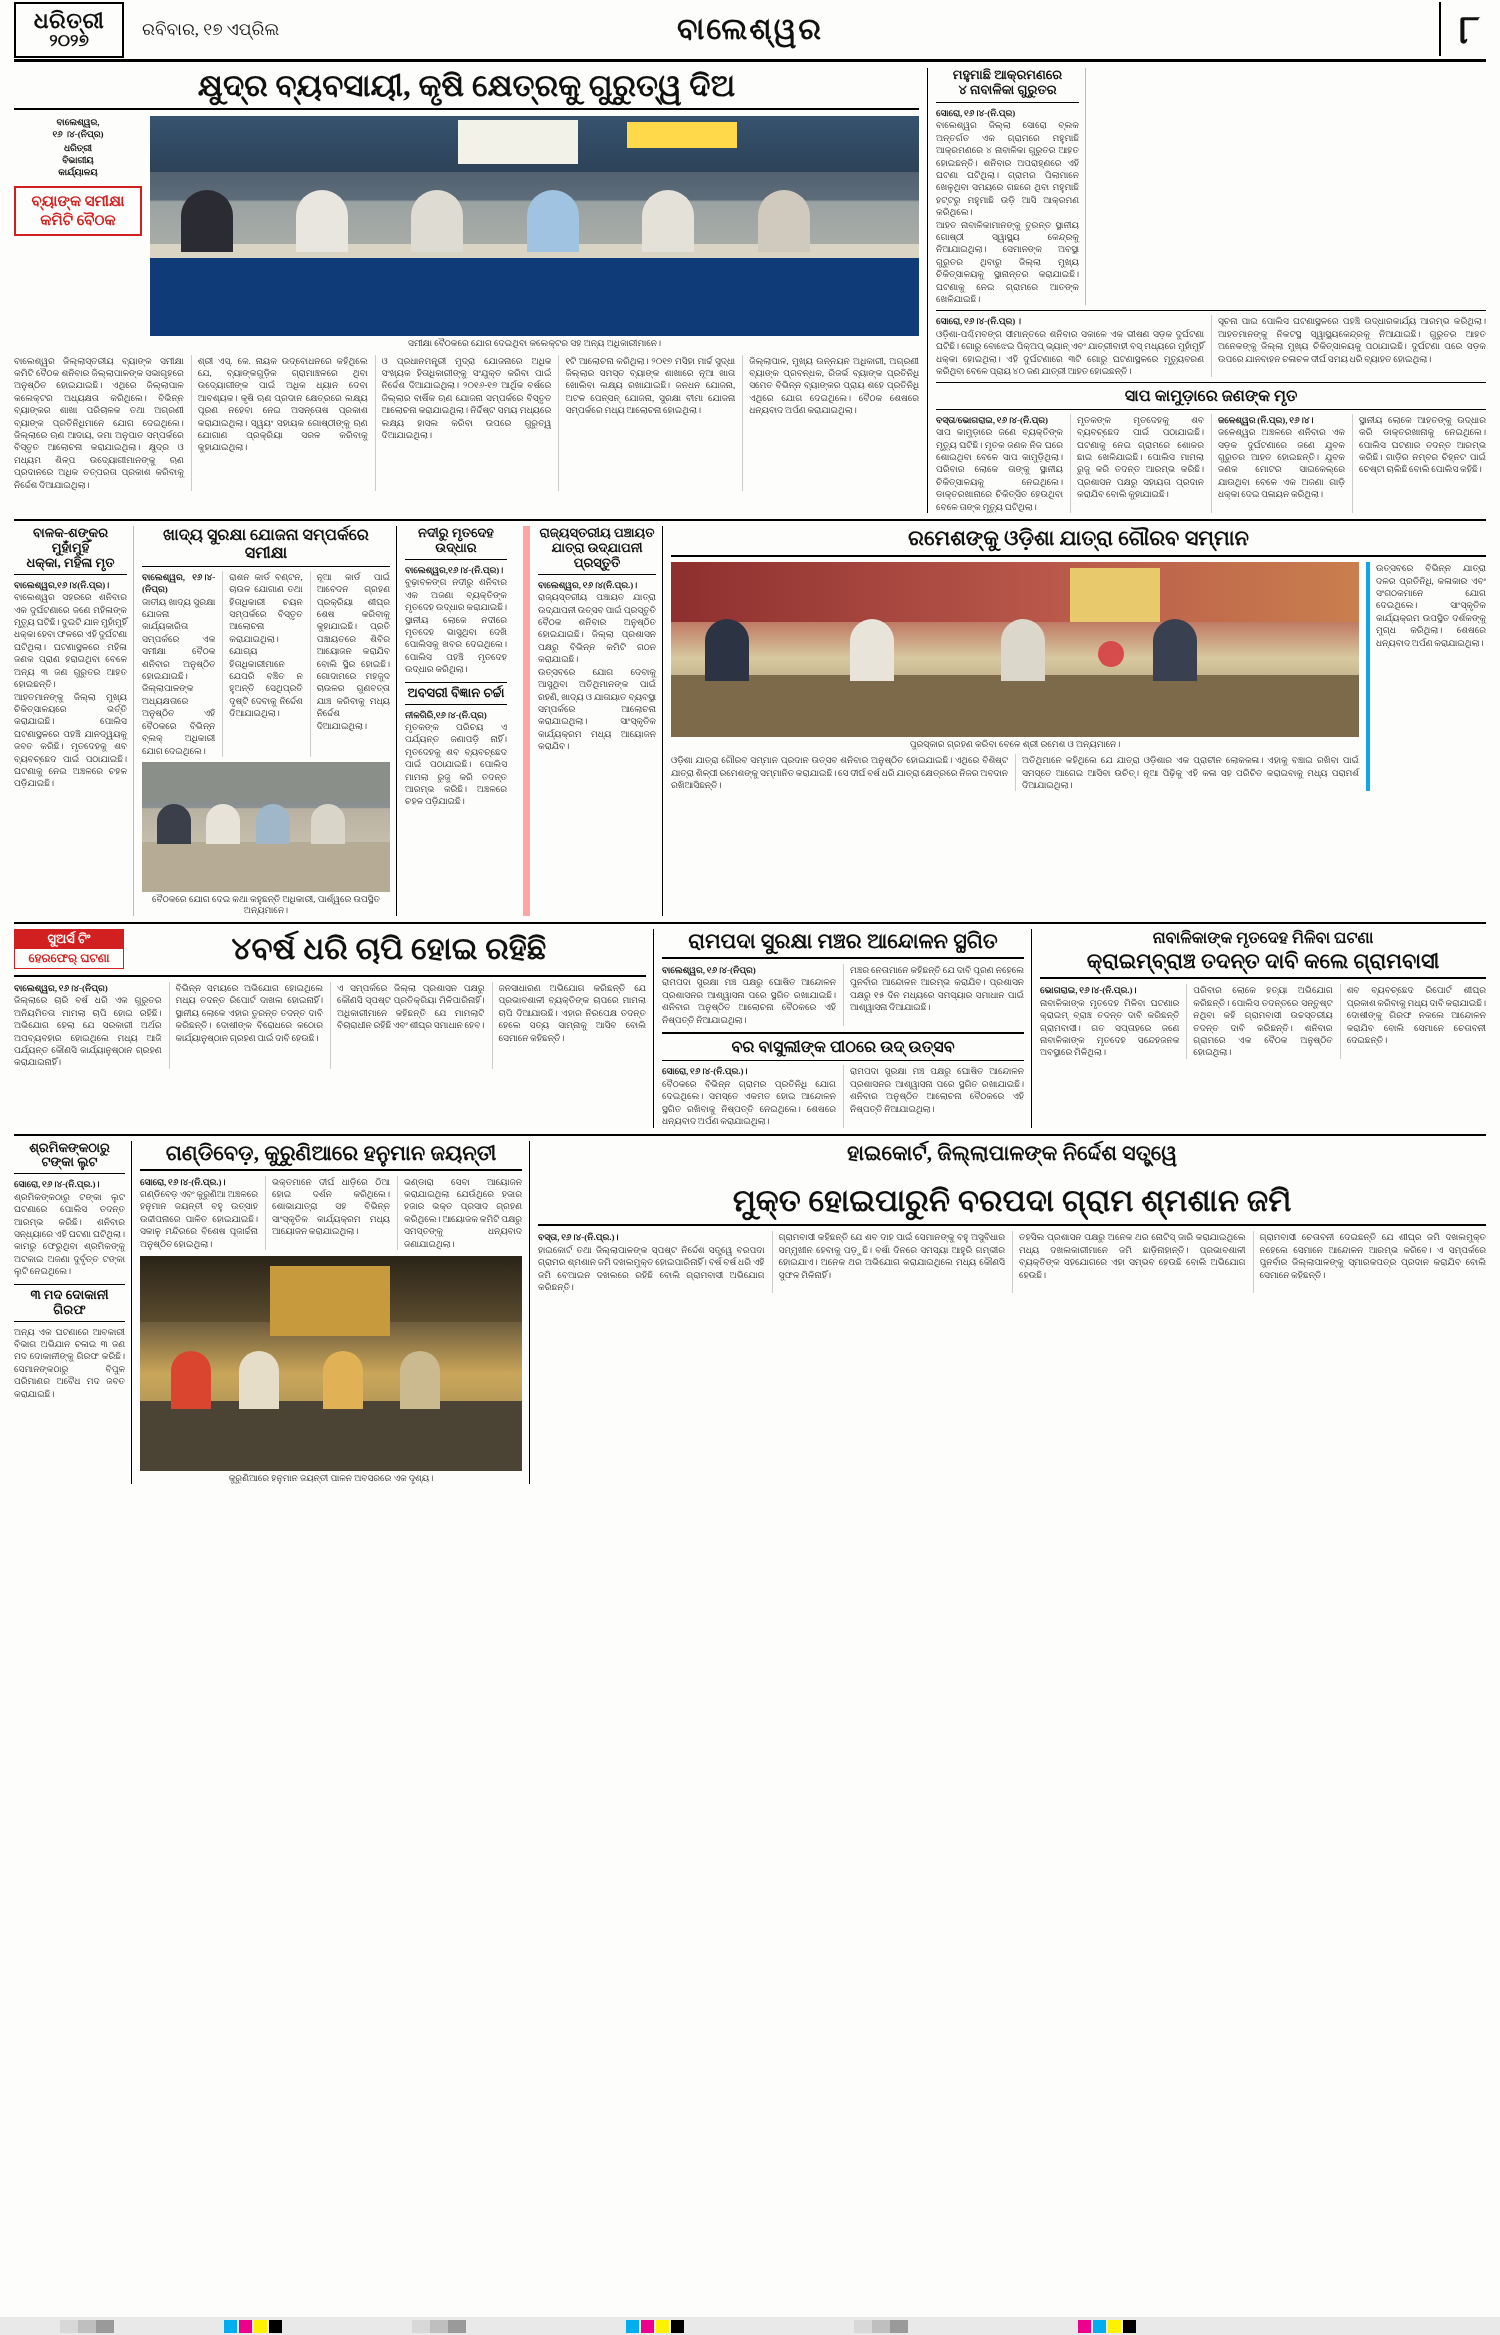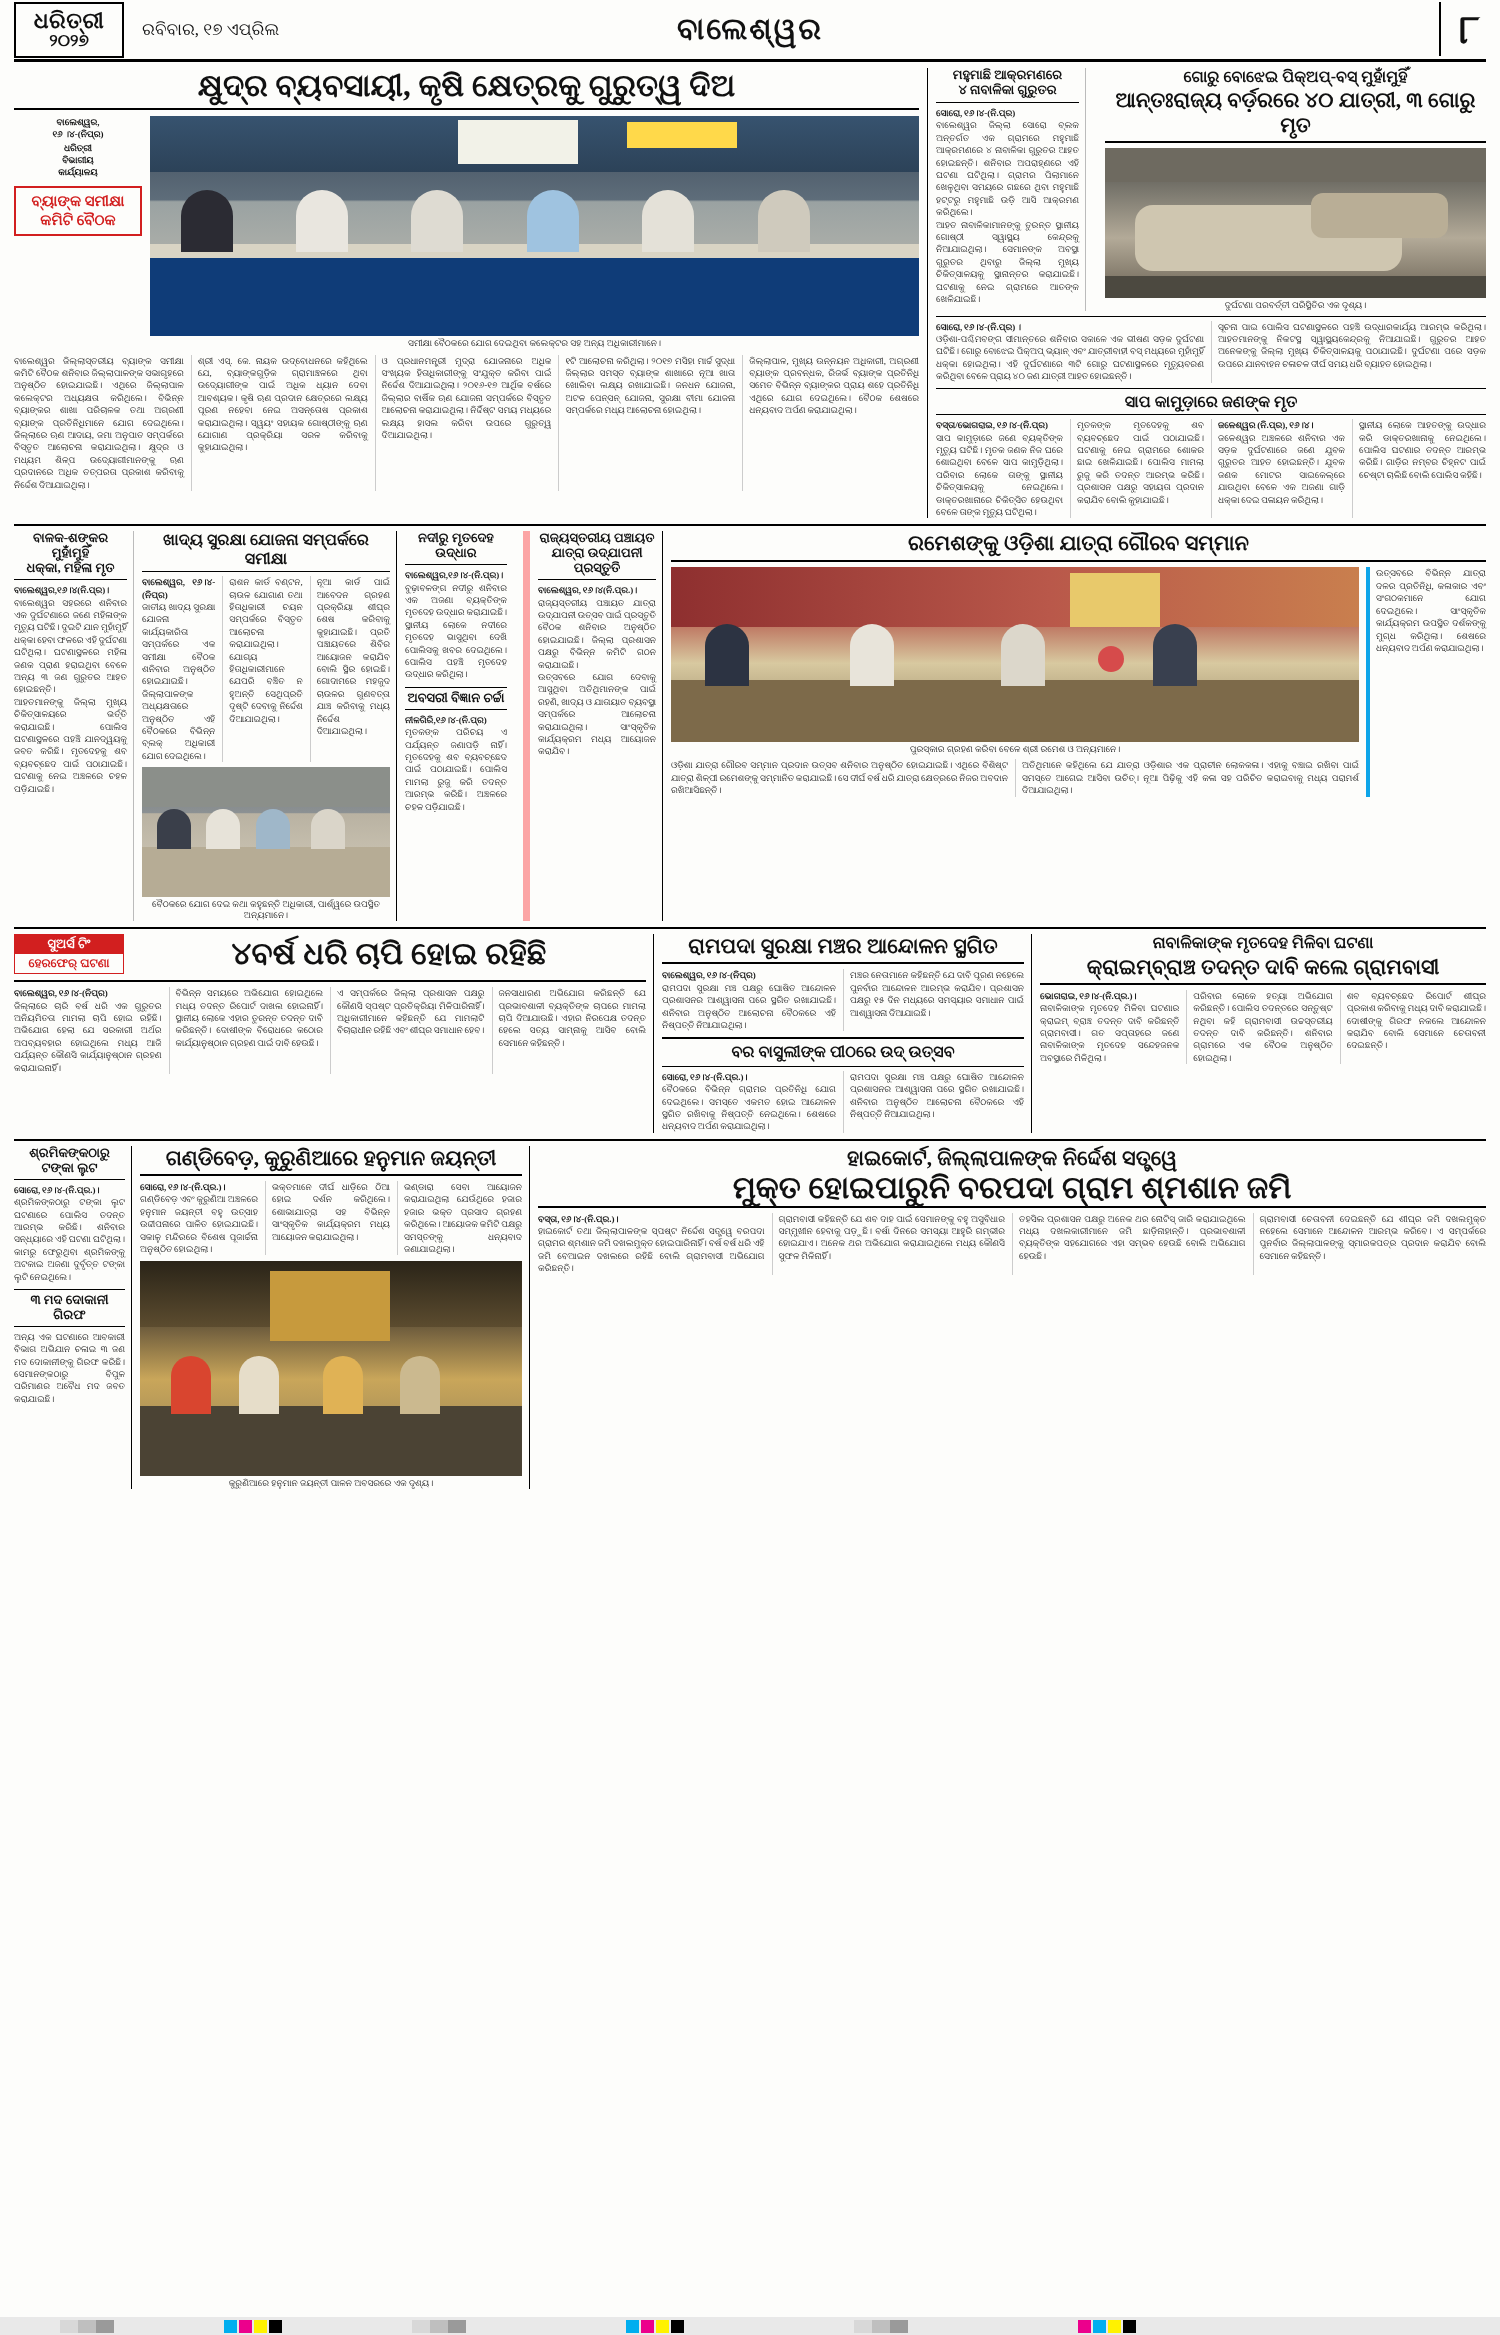--- a/index.html
+++ b/index.html
@@ -122,31 +122,20 @@
       <div style="display:flex; gap:19px;">
 
         <div style="width:150px; border-right:1px solid #bbb; padding-right:6px;">
           <div class="hl-head sec-head-xs" style="white-space:pre-line; border-bottom:1px solid #000; padding-bottom:4px;">ମହୁମାଛି ଆକ୍ରମଣରେ
 ୪ ନାବାଳିକା ଗୁରୁତର</div>
           <div class="body-txt" style="margin-top:4px;"><span class="dateline">ସୋରୋ, ୧୬।୪-(ନି.ପ୍ର)</span></div>
           <div class="body-txt">ବାଲେଶ୍ୱର ଜିଲ୍ଲା ସୋରୋ ବ୍ଲକ ଅନ୍ତର୍ଗତ ଏକ ଗ୍ରାମରେ ମହୁମାଛି ଆକ୍ରମଣରେ ୪ ନାବାଳିକା ଗୁରୁତର ଆହତ ହୋଇଛନ୍ତି। ଶନିବାର ଅପରାହ୍ଣରେ ଏହି ଘଟଣା ଘଟିଥିଲା। ଗ୍ରାମର ପିଲାମାନେ ଖେଳୁଥିବା ସମୟରେ ଗଛରେ ଥିବା ମହୁମାଛି ହଟ୍ଟରୁ ମହୁମାଛି ଉଡ଼ି ଆସି ଆକ୍ରମଣ କରିଥିଲେ।</div>
           <div class="body-txt">ଆହତ ନାବାଳିକାମାନଙ୍କୁ ତୁରନ୍ତ ସ୍ଥାନୀୟ ଗୋଷ୍ଠୀ ସ୍ୱାସ୍ଥ୍ୟ କେନ୍ଦ୍ରକୁ ନିଆଯାଇଥିଲା। ସେମାନଙ୍କ ଅବସ୍ଥା ଗୁରୁତର ଥିବାରୁ ଜିଲ୍ଲା ମୁଖ୍ୟ ଚିକିତ୍ସାଳୟକୁ ସ୍ଥାନାନ୍ତର କରାଯାଇଛି। ଘଟଣାକୁ ନେଇ ଗ୍ରାମରେ ଆତଙ୍କ ଖେଳିଯାଇଛି।</div>
         </div>
 
-        <div style="flex:1;">
-          <div class="hl-head sec-head-sm">ଗୋରୁ ବୋଝେଇ ପିକ୍‌ଅପ୍‌-ବସ୍‌ ମୁହାଁମୁହିଁ</div>
-          <div class="hl-head sec-head-md" style="border-bottom:2px solid #000; padding-bottom:4px; margin-top:2px;">ଆନ୍ତଃରାଜ୍ୟ ବର୍ଡ଼ରରେ ୪୦ ଯାତ୍ରୀ, ୩ ଗୋରୁ ମୃତ</div>
-          <div class="photo ph-cow" style="height:150px; margin-top:5px;">
-            <div style="position:absolute;left:0;right:0;top:0;height:34px;background:#6e6a60;"></div>
-            <div style="position:absolute;left:8%;top:38%;width:70%;height:44%;background:#cfc6b0;border-radius:18px;"></div>
-            <div style="position:absolute;left:54%;top:30%;width:36%;height:30%;background:#b9ae96;border-radius:12px;"></div>
-            <div style="position:absolute;left:0;right:0;bottom:0;height:22px;background:#4c4940;"></div>
-          </div>
-          <div class="caption">ଦୁର୍ଘଟଣା ପରବର୍ତ୍ତୀ ପରିସ୍ଥିତିର ଏକ ଦୃଶ୍ୟ।</div>
-        </div>
       </div>
 
       <div class="cols sep" style="margin-top:5px; border-top:1px solid #000; padding-top:4px;">
         <div>
           <div class="body-txt"><span class="dateline">ସୋରୋ, ୧୬।୪-(ନି.ପ୍ର) ।</span></div>
           <div class="body-txt">ଓଡ଼ିଶା-ପଶ୍ଚିମବଙ୍ଗ ସୀମାନ୍ତରେ ଶନିବାର ସକାଳେ ଏକ ଭୀଷଣ ସଡ଼କ ଦୁର୍ଘଟଣା ଘଟିଛି। ଗୋରୁ ବୋଝେଇ ପିକ୍‌ଅପ୍ ଭ୍ୟାନ୍ ଏବଂ ଯାତ୍ରୀବାହୀ ବସ୍ ମଧ୍ୟରେ ମୁହାଁମୁହିଁ ଧକ୍କା ହୋଇଥିଲା। ଏହି ଦୁର୍ଘଟଣାରେ ୩ଟି ଗୋରୁ ଘଟଣାସ୍ଥଳରେ ମୃତ୍ୟୁବରଣ କରିଥିବା ବେଳେ ପ୍ରାୟ ୪୦ ଜଣ ଯାତ୍ରୀ ଆହତ ହୋଇଛନ୍ତି।</div>
         </div>
         <div>
           <div class="body-txt">ସୂଚନା ପାଇ ପୋଲିସ ଘଟଣାସ୍ଥଳରେ ପହଞ୍ଚି ଉଦ୍ଧାରକାର୍ଯ୍ୟ ଆରମ୍ଭ କରିଥିଲା। ଆହତମାନଙ୍କୁ ନିକଟସ୍ଥ ସ୍ୱାସ୍ଥ୍ୟକେନ୍ଦ୍ରକୁ ନିଆଯାଇଛି। ଗୁରୁତର ଆହତ ଅନେକଙ୍କୁ ଜିଲ୍ଲା ମୁଖ୍ୟ ଚିକିତ୍ସାଳୟକୁ ପଠାଯାଇଛି। ଦୁର୍ଘଟଣା ପରେ ସଡ଼କ ଉପରେ ଯାନବାହନ ଚଳାଚଳ ଦୀର୍ଘ ସମୟ ଧରି ବ୍ୟାହତ ହୋଇଥିଲା।</div>
         </div>
@@ -356,21 +345,21 @@
         <div style="position:absolute;left:8%;bottom:62px;width:40px;height:58px;border-radius:20px 20px 0 0;background:#d9452f;"></div>
         <div style="position:absolute;left:26%;bottom:62px;width:40px;height:58px;border-radius:20px 20px 0 0;background:#e6ddc9;"></div>
         <div style="position:absolute;left:48%;bottom:62px;width:40px;height:58px;border-radius:20px 20px 0 0;background:#e0b255;"></div>
         <div style="position:absolute;left:68%;bottom:62px;width:40px;height:58px;border-radius:20px 20px 0 0;background:#cbb98f;"></div>
       </div>
       <div class="caption">କୁରୁଣିଆରେ ହନୁମାନ ଜୟନ୍ତୀ ପାଳନ ଅବସରରେ ଏକ ଦୃଶ୍ୟ।</div>
     </div>
 
     <div style="flex:1;">
       <div class="hl-head sec-head-md">ହାଇକୋର୍ଟ, ଜିଲ୍ଲାପାଳଙ୍କ ନିର୍ଦ୍ଦେଶ ସତ୍ତ୍ୱେ</div>
-      <div class="hl-head sec-head-lg" style="border-bottom:2px solid #000; margin-top:0;">ମୁକ୍ତ ହୋଇପାରୁନି ବରପଦା ଗ୍ରାମ ଶ୍ମଶାନ ଜମି</div>
+      <div class="hl-head sec-head-lg" style="border-bottom:2px solid #000; padding-bottom:6px; margin-top:18px;">ମୁକ୍ତ ହୋଇପାରୁନି ବରପଦା ଗ୍ରାମ ଶ୍ମଶାନ ଜମି</div>
       <div class="cols sep" style="margin-top:5px;">
         <div>
           <div class="body-txt"><span class="dateline">ବସ୍ତା, ୧୬।୪-(ନି.ପ୍ର.)।</span></div>
           <div class="body-txt">ହାଇକୋର୍ଟ ତଥା ଜିଲ୍ଲାପାଳଙ୍କ ସ୍ପଷ୍ଟ ନିର୍ଦ୍ଦେଶ ସତ୍ତ୍ୱେ ବରପଦା ଗ୍ରାମର ଶ୍ମଶାନ ଜମି ଦଖଲମୁକ୍ତ ହୋଇପାରିନାହିଁ। ବର୍ଷ ବର୍ଷ ଧରି ଏହି ଜମି ବେଆଇନ ଦଖଲରେ ରହିଛି ବୋଲି ଗ୍ରାମବାସୀ ଅଭିଯୋଗ କରିଛନ୍ତି।</div>
         </div>
         <div>
             <div class="body-txt">ଗ୍ରାମବାସୀ କହିଛନ୍ତି ଯେ ଶବ ଦାହ ପାଇଁ ସେମାନଙ୍କୁ ବହୁ ଅସୁବିଧାର ସମ୍ମୁଖୀନ ହେବାକୁ ପଡ଼ୁଛି। ବର୍ଷା ଦିନରେ ସମସ୍ୟା ଆହୁରି ଗମ୍ଭୀର ହୋଇଯାଏ। ଅନେକ ଥର ଅଭିଯୋଗ କରାଯାଇଥିଲେ ମଧ୍ୟ କୌଣସି ସୁଫଳ ମିଳିନାହିଁ।</div>
           </div>
         <div>
             <div class="body-txt">ତହସିଲ ପ୍ରଶାସନ ପକ୍ଷରୁ ଅନେକ ଥର ନୋଟିସ୍ ଜାରି କରାଯାଇଥିଲେ ମଧ୍ୟ ଦଖଲକାରୀମାନେ ଜମି ଛାଡ଼ିନାହାନ୍ତି। ପ୍ରଭାବଶାଳୀ ବ୍ୟକ୍ତିଙ୍କ ସହଯୋଗରେ ଏହା ସମ୍ଭବ ହେଉଛି ବୋଲି ଅଭିଯୋଗ ହେଉଛି।</div>

